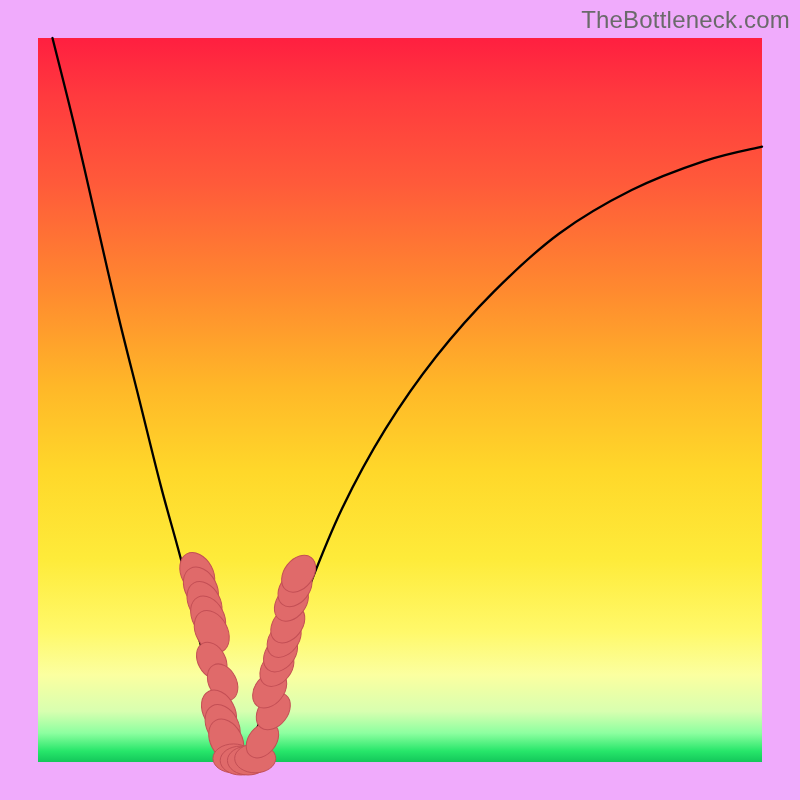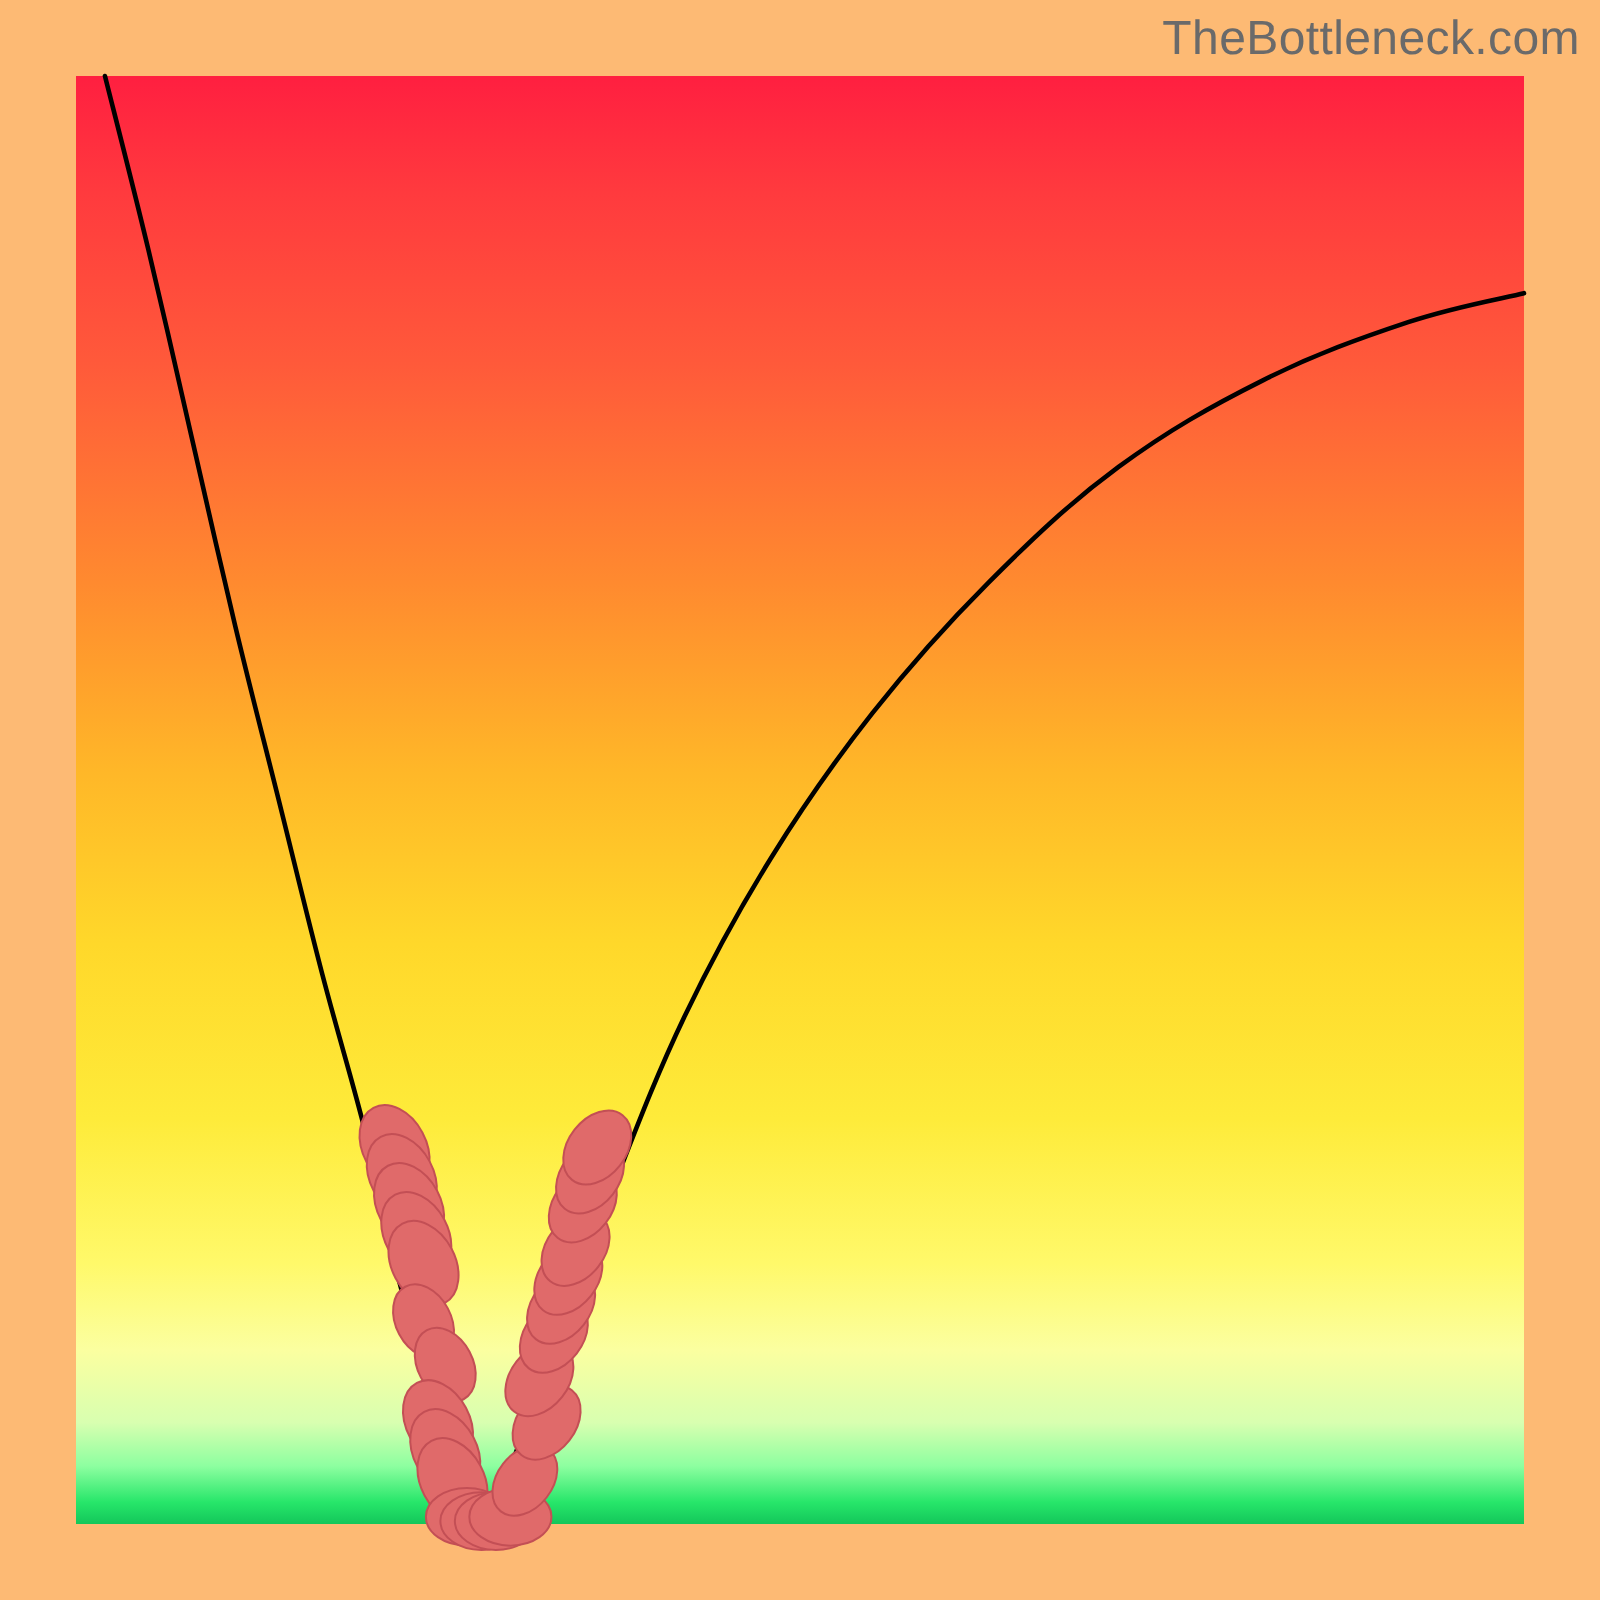--- a/index.html
+++ b/index.html
@@ -10,21 +10,21 @@
     background: #000;
     overflow: hidden;
     font-family: Arial, Helvetica, sans-serif;
   }
   .frame {
     position: absolute;
     top: 0;
     left: 0;
     width: 800px;
     height: 800px;
-    background: #fdba74;
+    background: #f0abfc;
   }
   .plot {
     position: absolute;
     top: 38px;
     left: 38px;
     width: 724px;
     height: 724px;
     
     background: linear-gradient(to bottom,
       #ff1f40 0%,

